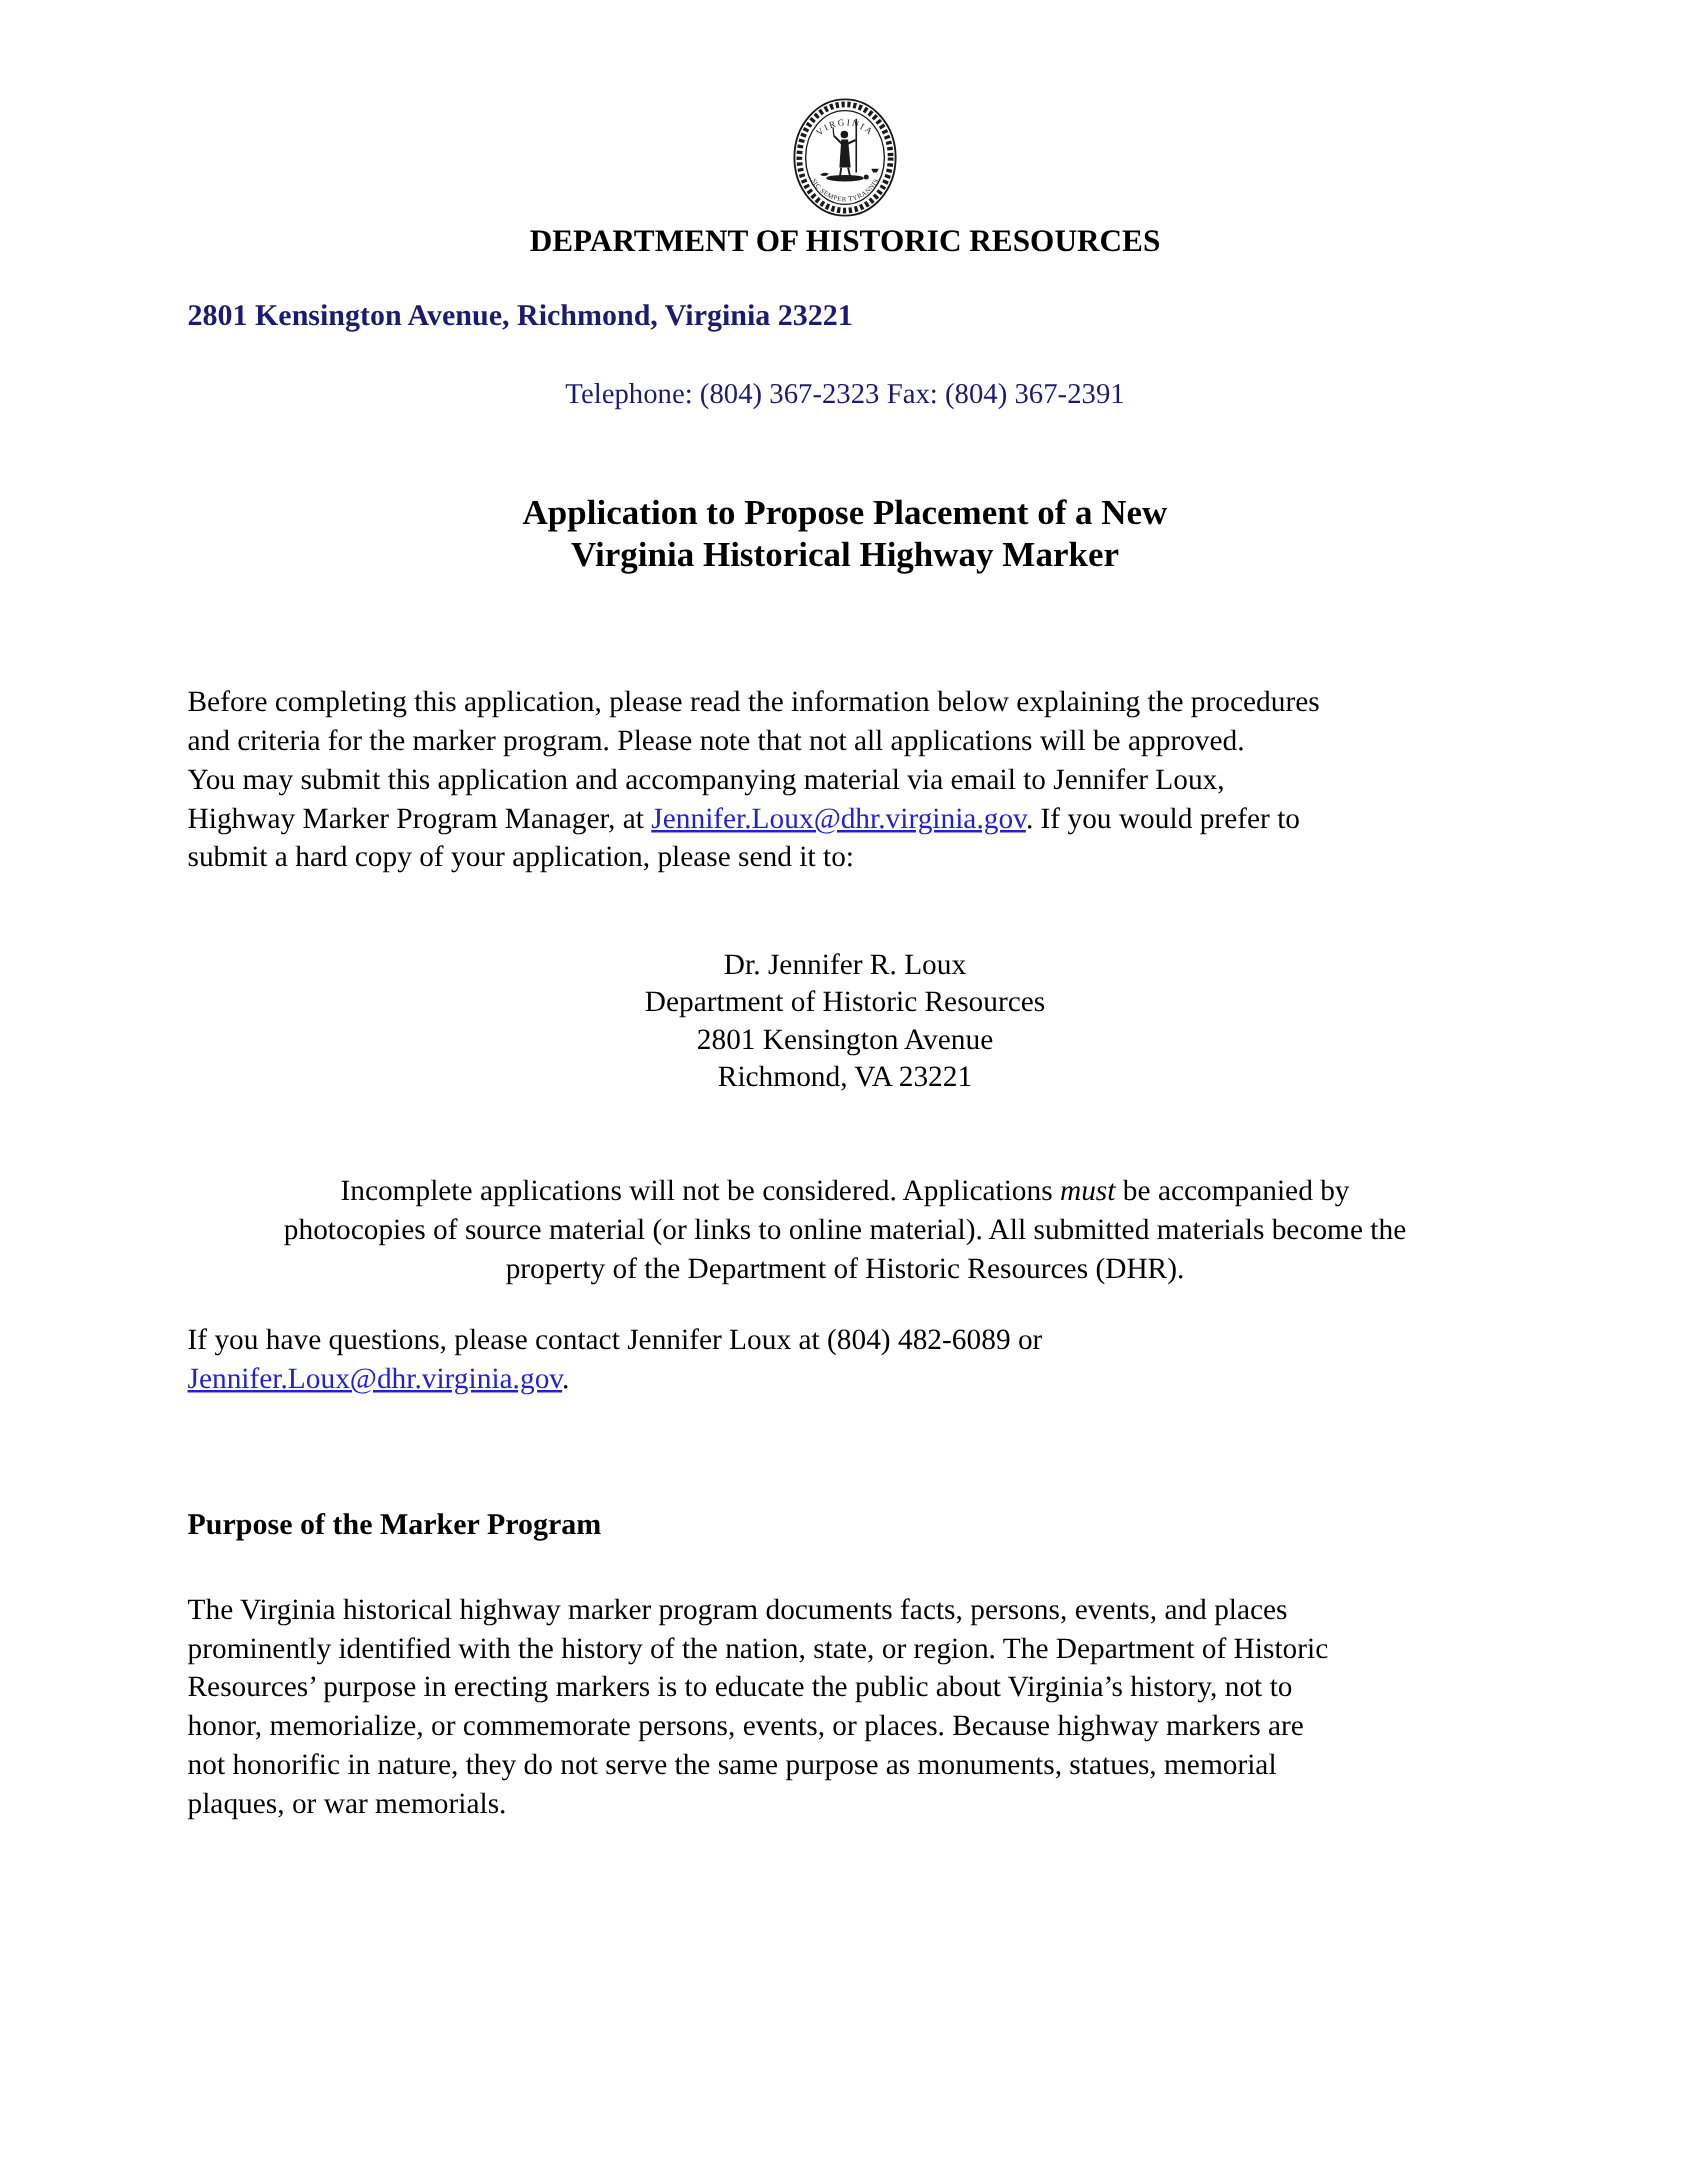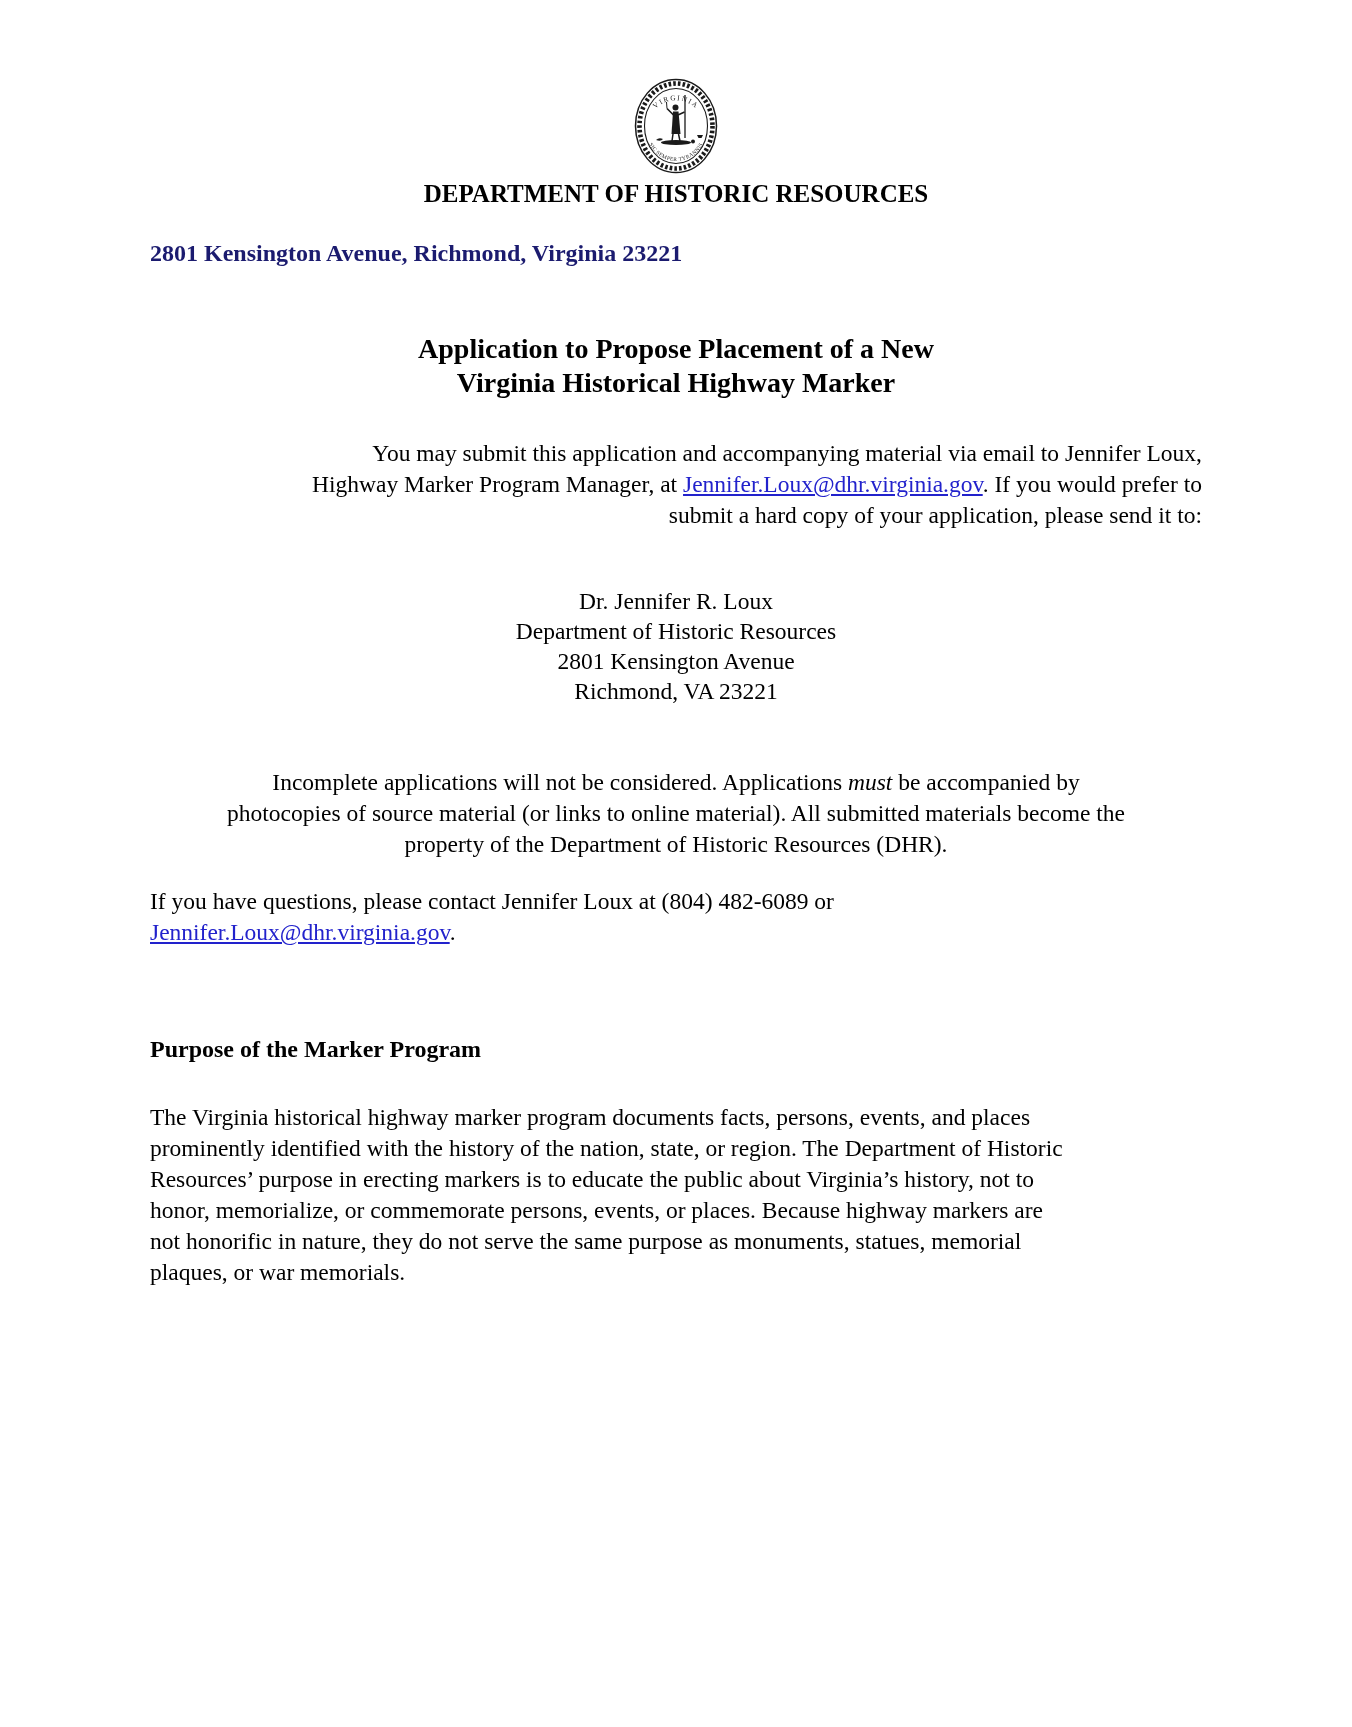--- a/index.html
+++ b/index.html
@@ -59,21 +59,21 @@
     white-space:pre-line;
   }
   .para{
     margin:0;
     font-size:23.5px;
     line-height:31px;
     white-space:pre-line;
     text-align:left;
   }
   .para--intro{margin-top:85px;}
-  .para--submission{margin-top:38px;text-align:right;}
+  .para--submission{}
   .mailing{
     margin-top:55px;
     text-align:center;
     font-size:23.5px;
     line-height:30px;
     white-space:pre-line;
   }
   .para--requirements{margin-top:61px;text-align:center;}
   .para--contact{margin-top:26px;}
   .section-heading{
@@ -121,24 +121,27 @@
         <path d="M39 56 L38 63 M44.5 56 L46 63" stroke-width="1.5" fill="none"></path>
         <ellipse cx="42" cy="64.5" rx="15" ry="2.6" stroke="none"></ellipse>
         <circle cx="59" cy="63.5" r="2" stroke="none"></circle>
         <path d="M22 62 q3 -3 7 -1 q-2 3 -7 1 Z" stroke="none"></path>
         <path d="M63 57 h6 l-1.5 3 h-3 Z" stroke="none"></path>
       </g>
     </svg>
 
     <h1 class="org-name">DEPARTMENT OF HISTORIC RESOURCES</h1>
     <div class="org-address">2801 Kensington Avenue, Richmond, Virginia 23221</div>
+    <div class="org-phone">Telephone: (804) 367-2323 Fax: (804) 367-2391</div>
 
     <h2 class="doc-title">Application to Propose Placement of a New
 Virginia Historical Highway Marker</h2>
 
+    <p class="para para--intro">Before completing this application, please read the information below explaining the procedures
+and criteria for the marker program. Please note that not all applications will be approved.</p>
 
     <p class="para para--submission"><span>You may submit this application and accompanying material via email to Jennifer Loux,
 Highway Marker Program Manager, at </span><a class="email-link" href="#">Jennifer.Loux@dhr.virginia.gov</a><span>. If you would prefer to
 submit a hard copy of your application, please send it to:</span></p>
 
     <div class="mailing">Dr. Jennifer R. Loux
 Department of Historic Resources
 2801 Kensington Avenue
 Richmond, VA 23221</div>
 

